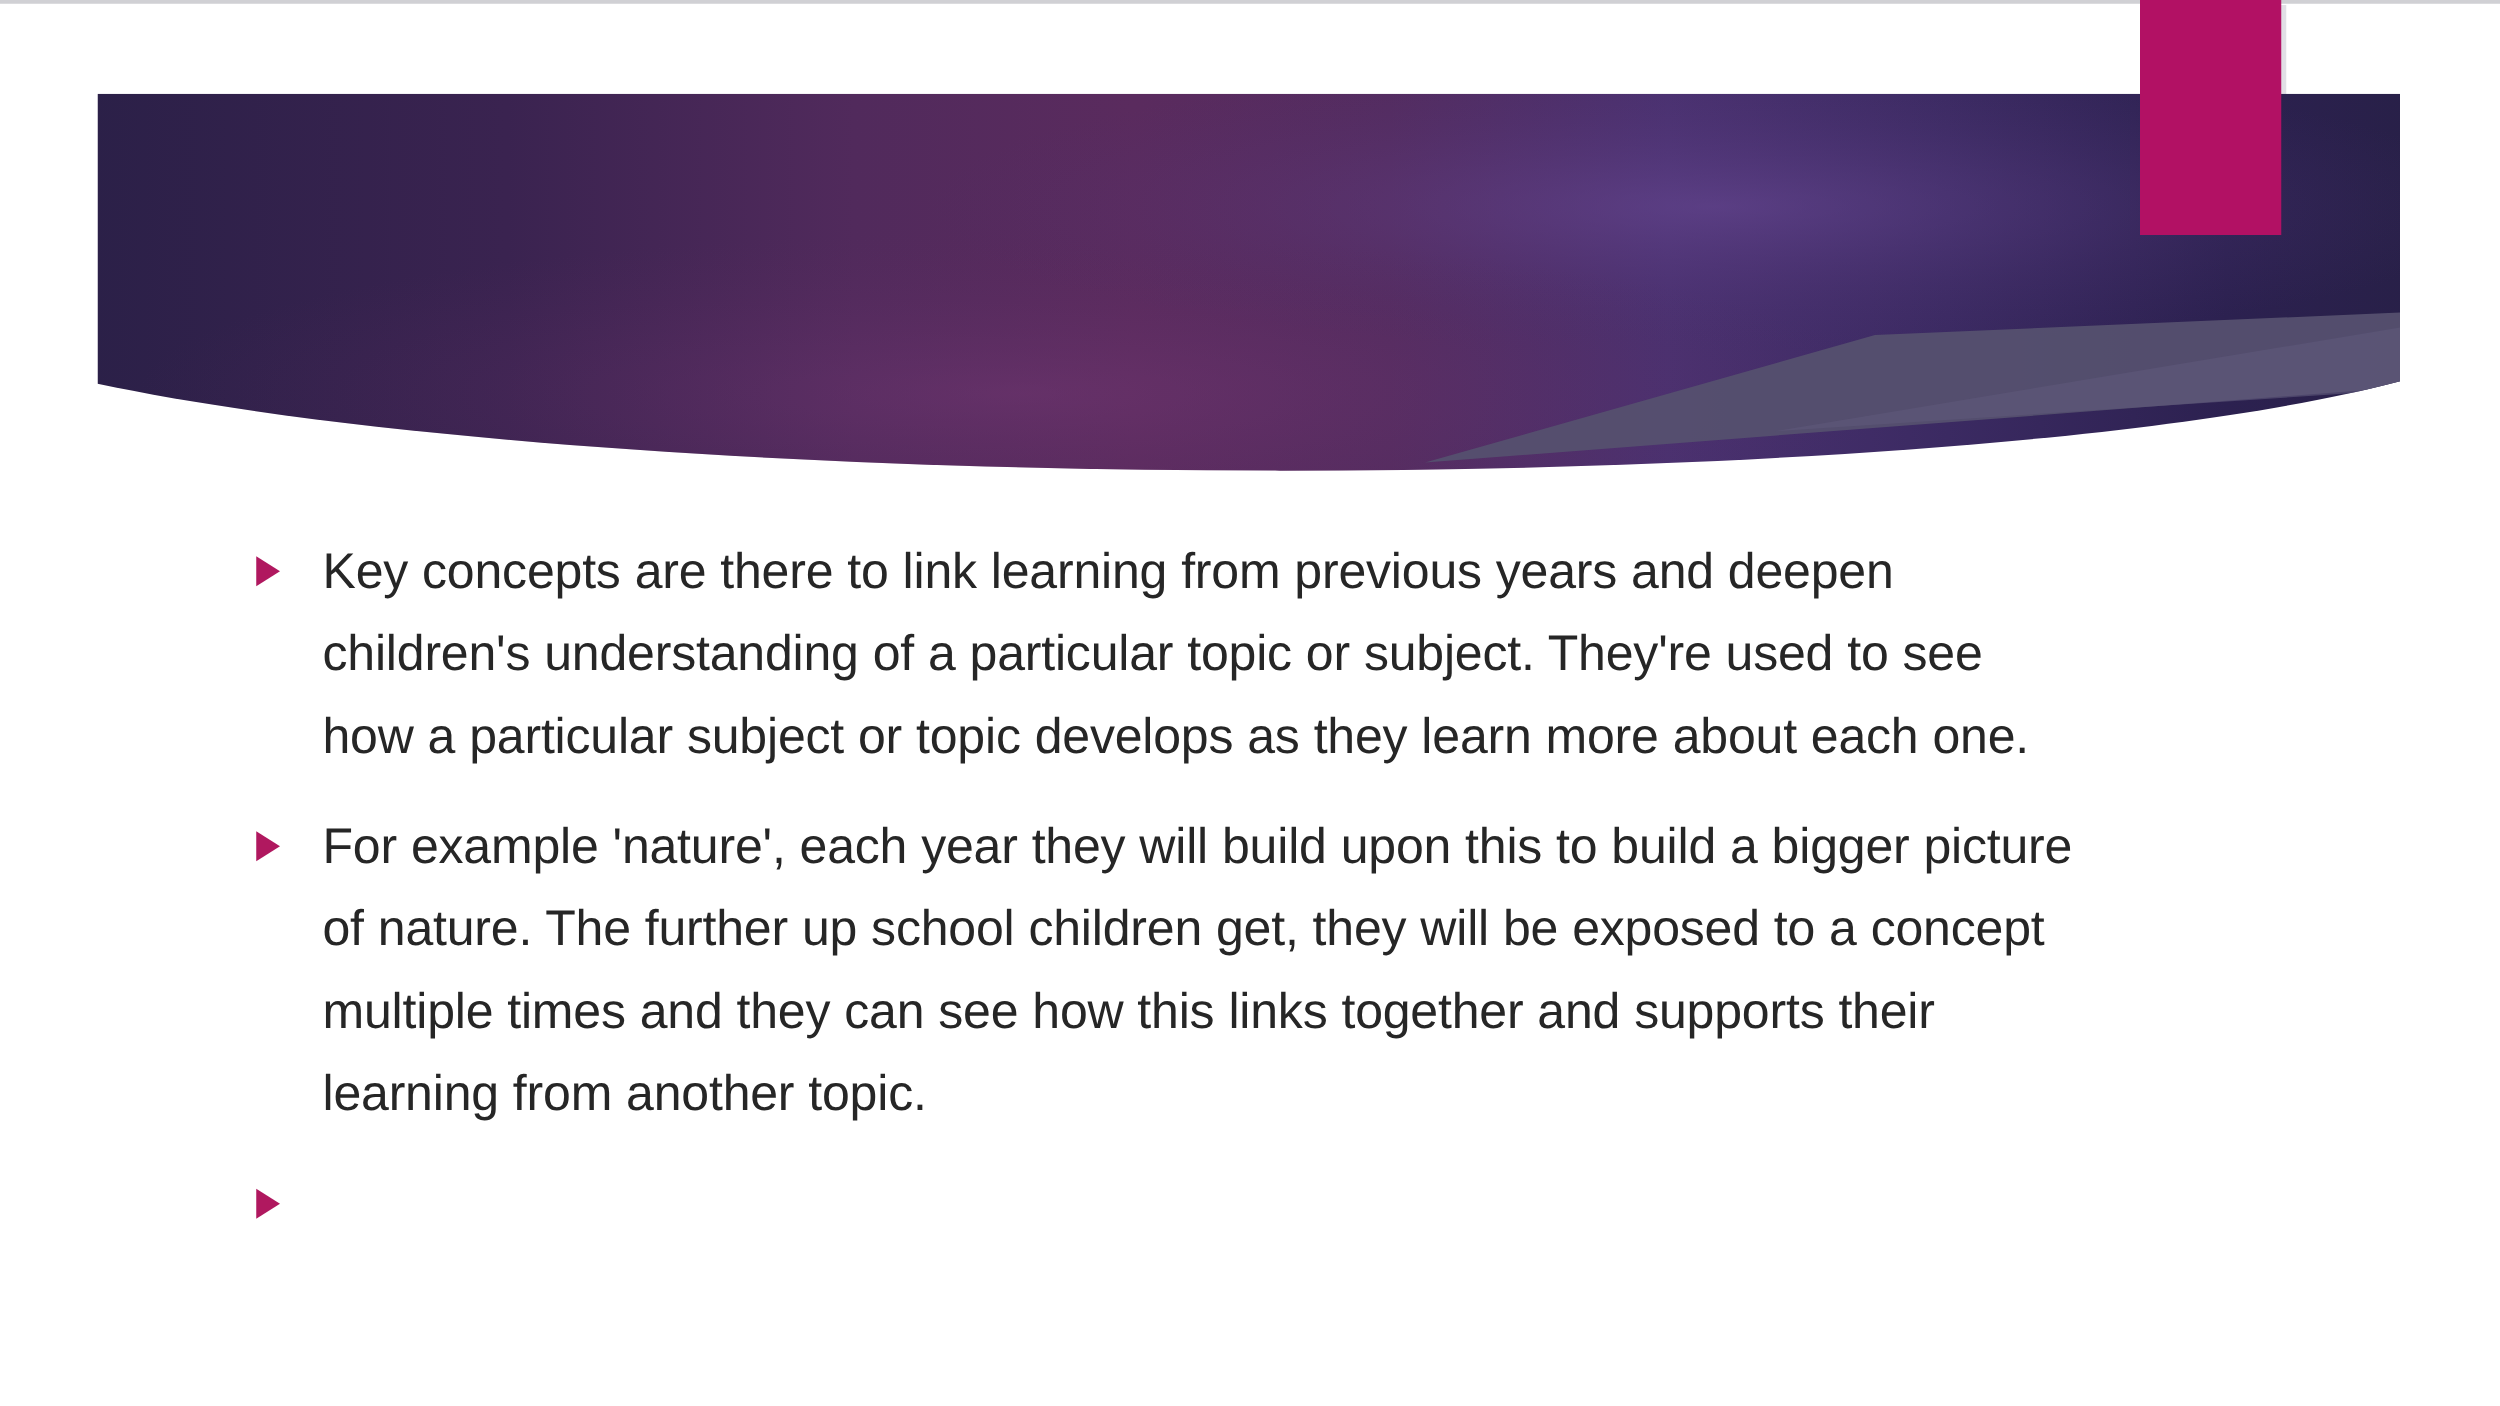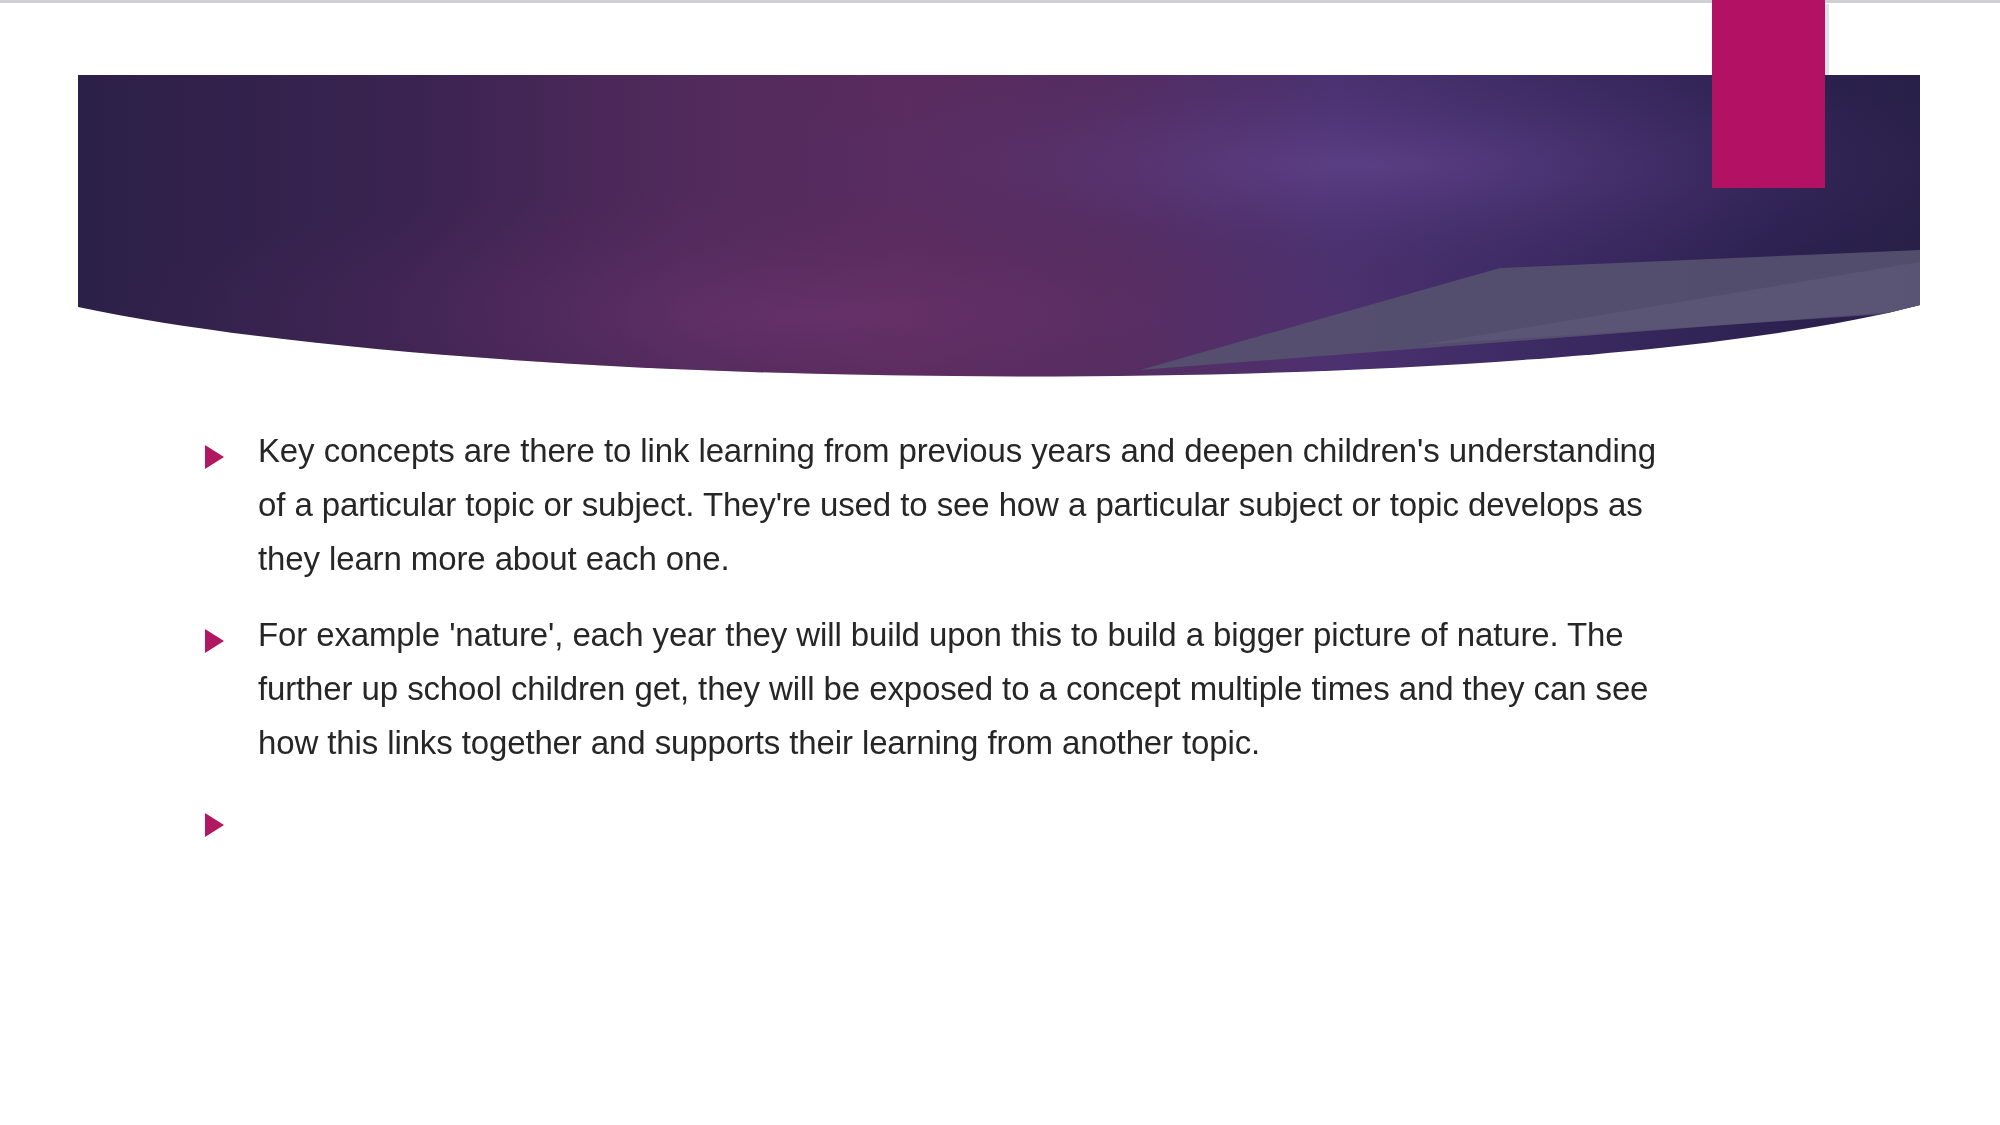--- a/index.html
+++ b/index.html
@@ -72,22 +72,22 @@
     width: 0;
     height: 0;
     border-top: 12px solid transparent;
     border-bottom: 12px solid transparent;
     border-left: 19px solid #b0185f;
   }
 
   .bullet-text {
     display: block;
     font-family: "Liberation Sans", sans-serif;
-    font-size: 33px;
-    line-height: 54px;
+    font-size: 40px;
+    line-height: 66px;
     color: #262626;
     letter-spacing: -0.15px;
     word-spacing: 0.2px;
     font-weight: 400;
     min-height: 46px;
   }
 
   .bullet-row.empty .bullet-text { min-height: 30px; }
   .bullet-row.empty { margin-bottom: 0; }
 </style>

